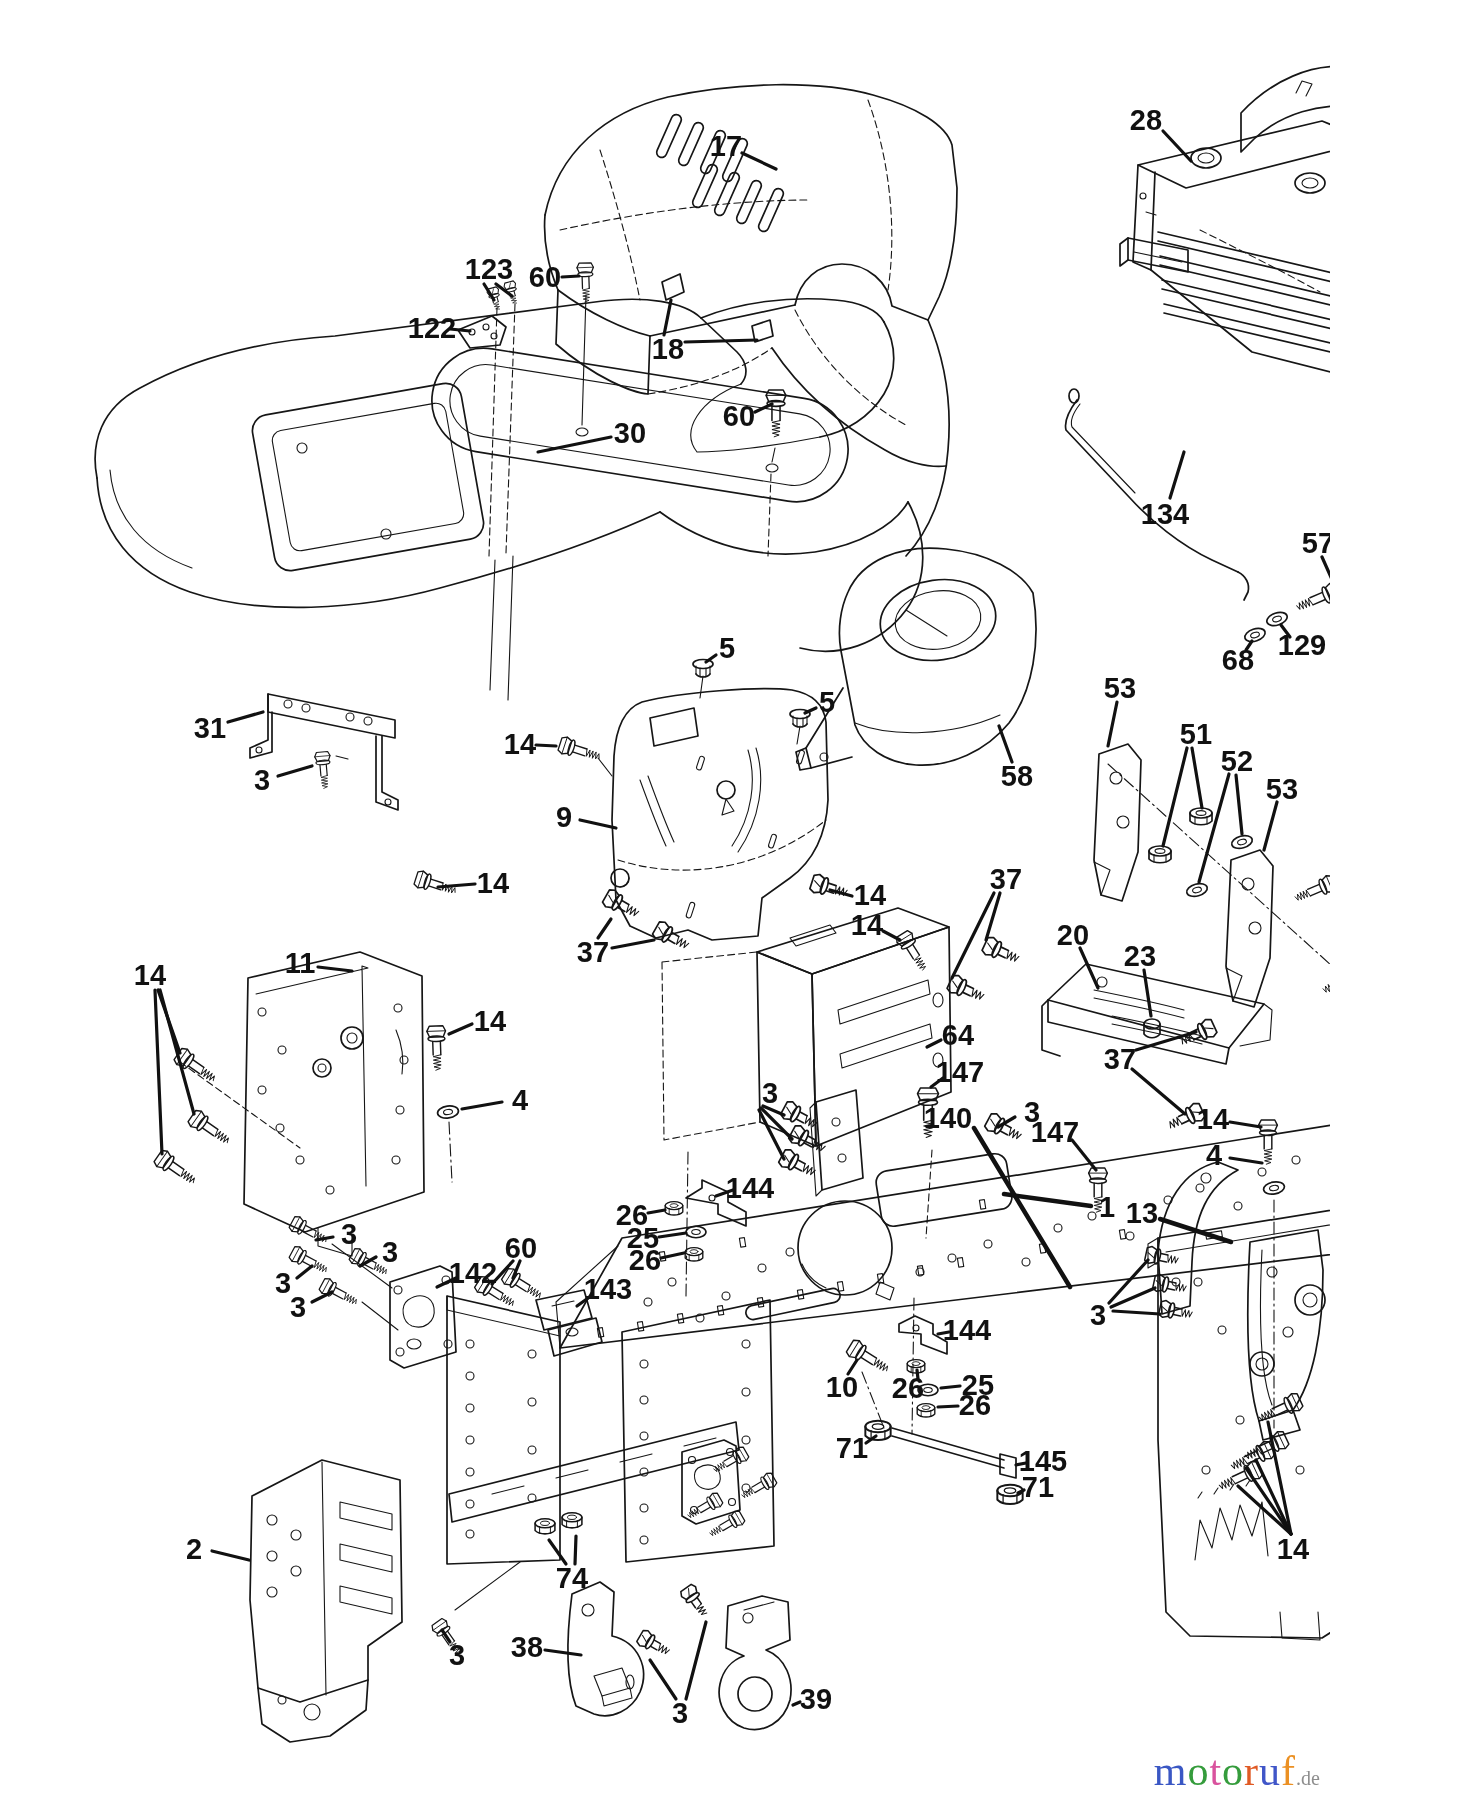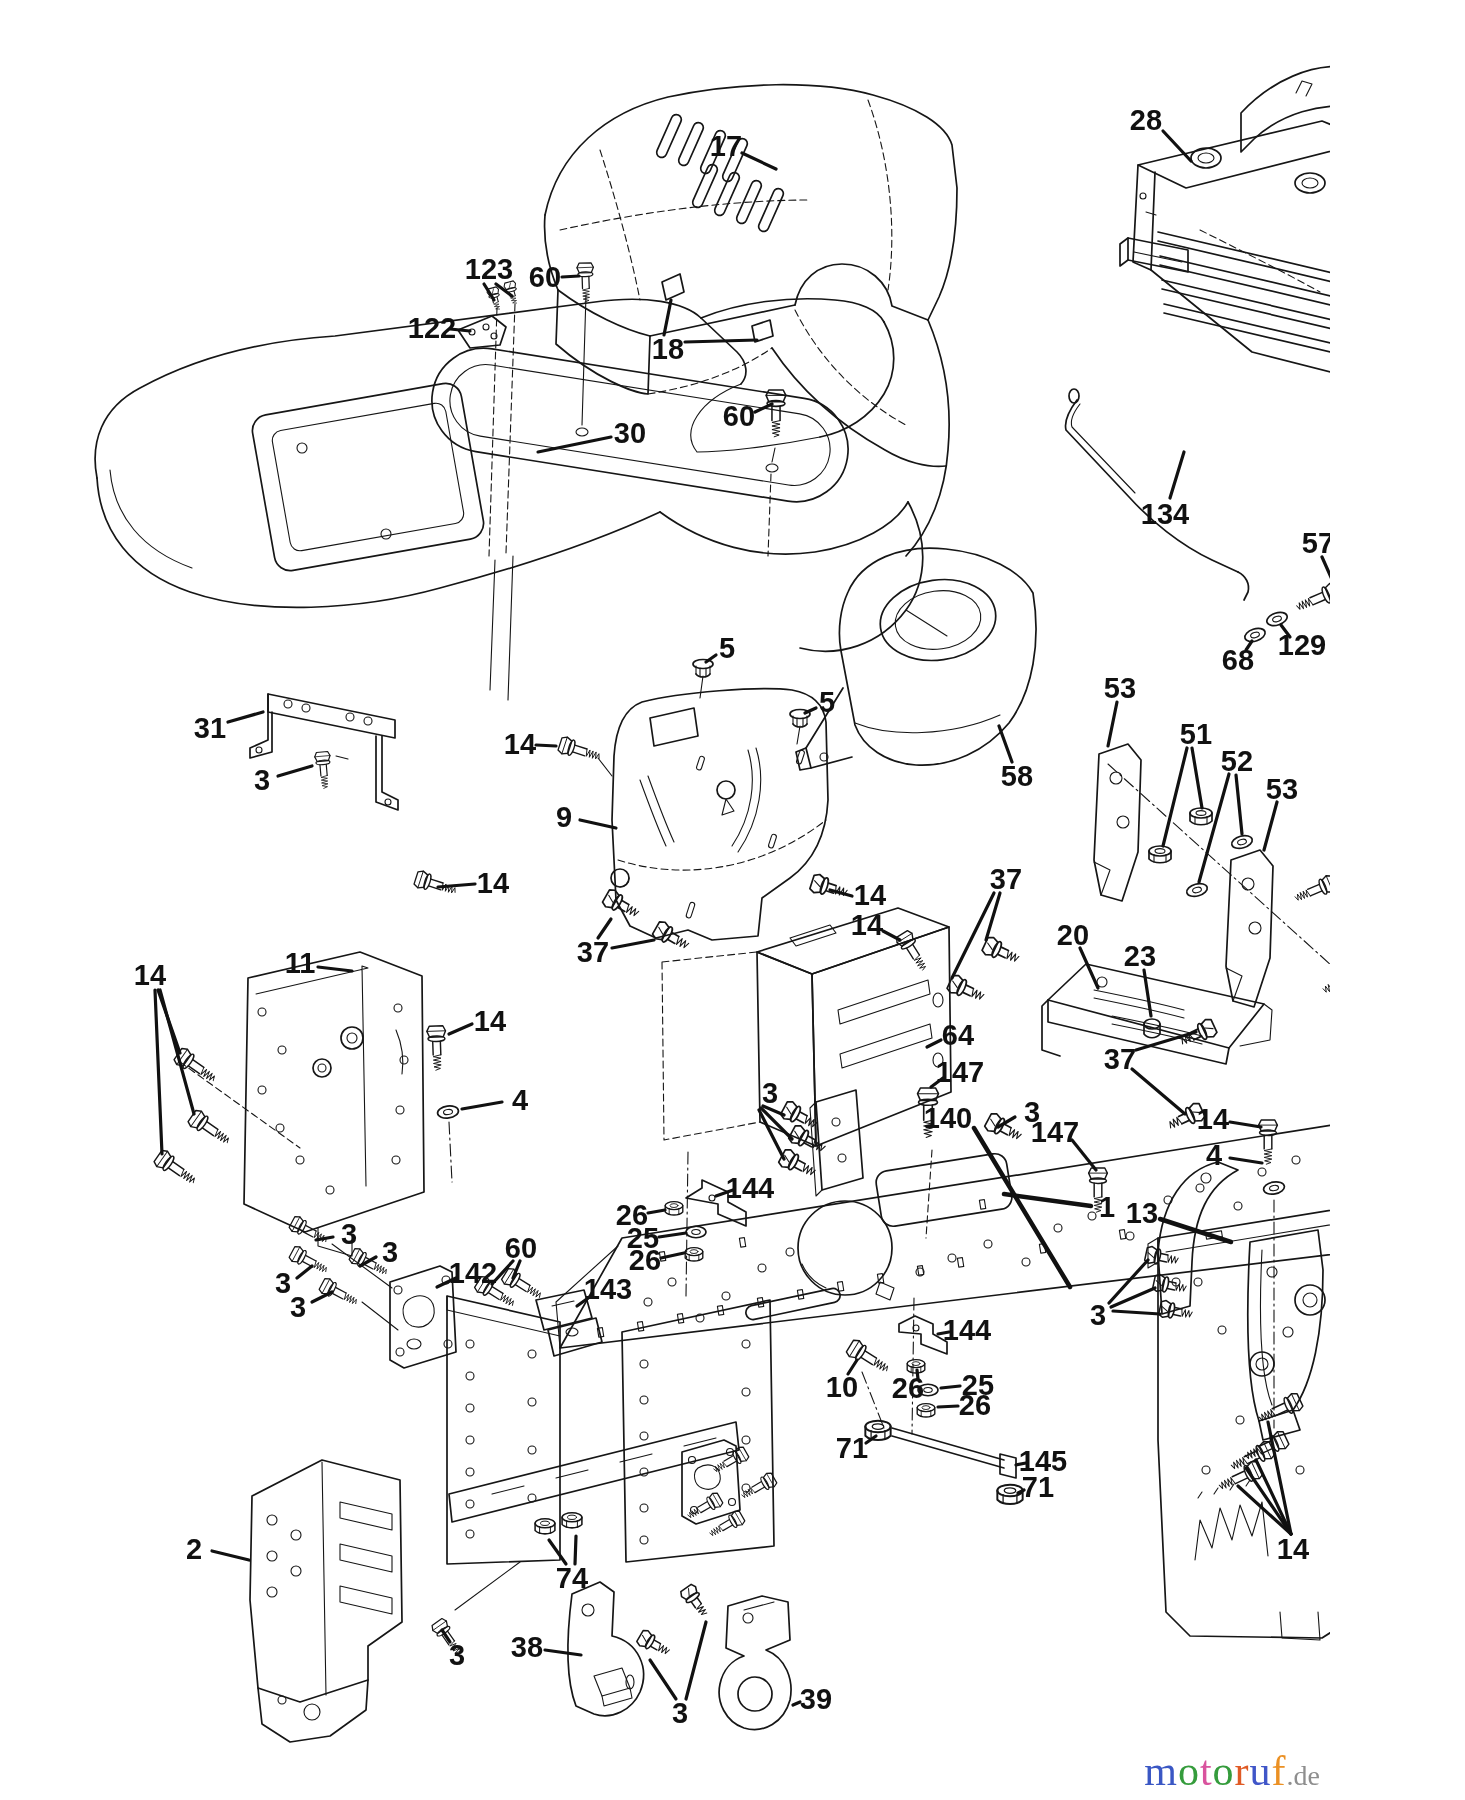--- a/index.html
+++ b/index.html
@@ -8,21 +8,21 @@
   svg{display:block;}
   .p{stroke:#161616;fill:none;stroke-width:1.7;stroke-linejoin:round;stroke-linecap:round;}
   .t{stroke-width:1.1;}
   .d{stroke-dasharray:7 4;}
   .dd{stroke-dasharray:12 4 2 4;stroke-width:1.1;}
   .callout{font:bold 29px "Liberation Sans",sans-serif;fill:#111;text-anchor:middle;}
   .leader{stroke:#111;fill:none;stroke-linecap:round;}
   #watermark{position:absolute;right:10px;bottom:8px;
              font-family:"Liberation Serif",serif;font-size:42px;letter-spacing:1px;
              line-height:1;user-select:none;}
-  #watermark .suffix{font-size:28px;letter-spacing:0;}
+  #watermark .suffix{font-size:20px;letter-spacing:0;}
 </style>
 </head>
 <body>
 
 <div id="page">
 <svg id="diagram-svg" width="1465" height="1800" viewBox="0 0 1465 1800" xmlns="http://www.w3.org/2000/svg">
 
   <defs>
     <g id="sym-bolt" class="p">
       <path d="M0,-8 L6,-11 L13,-8 L13,8 L6,11 L0,8 Z"></path>

